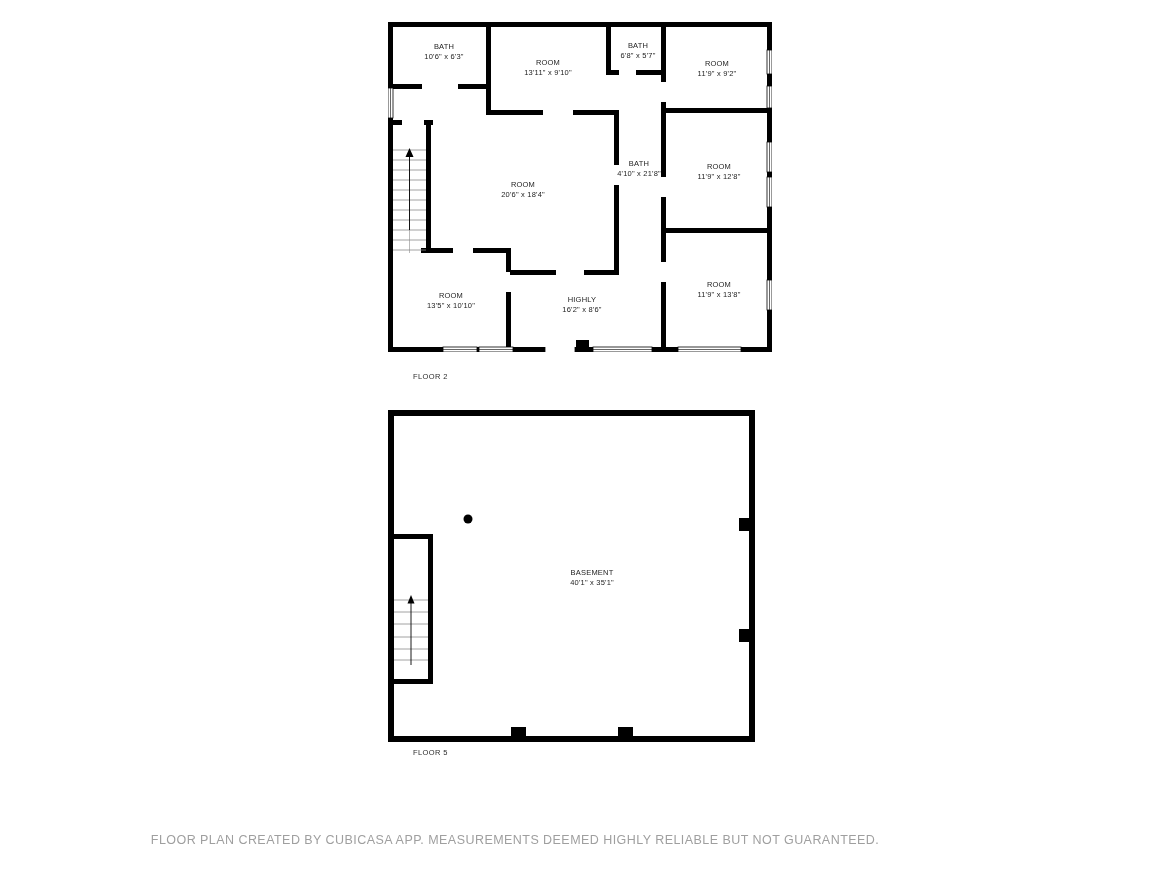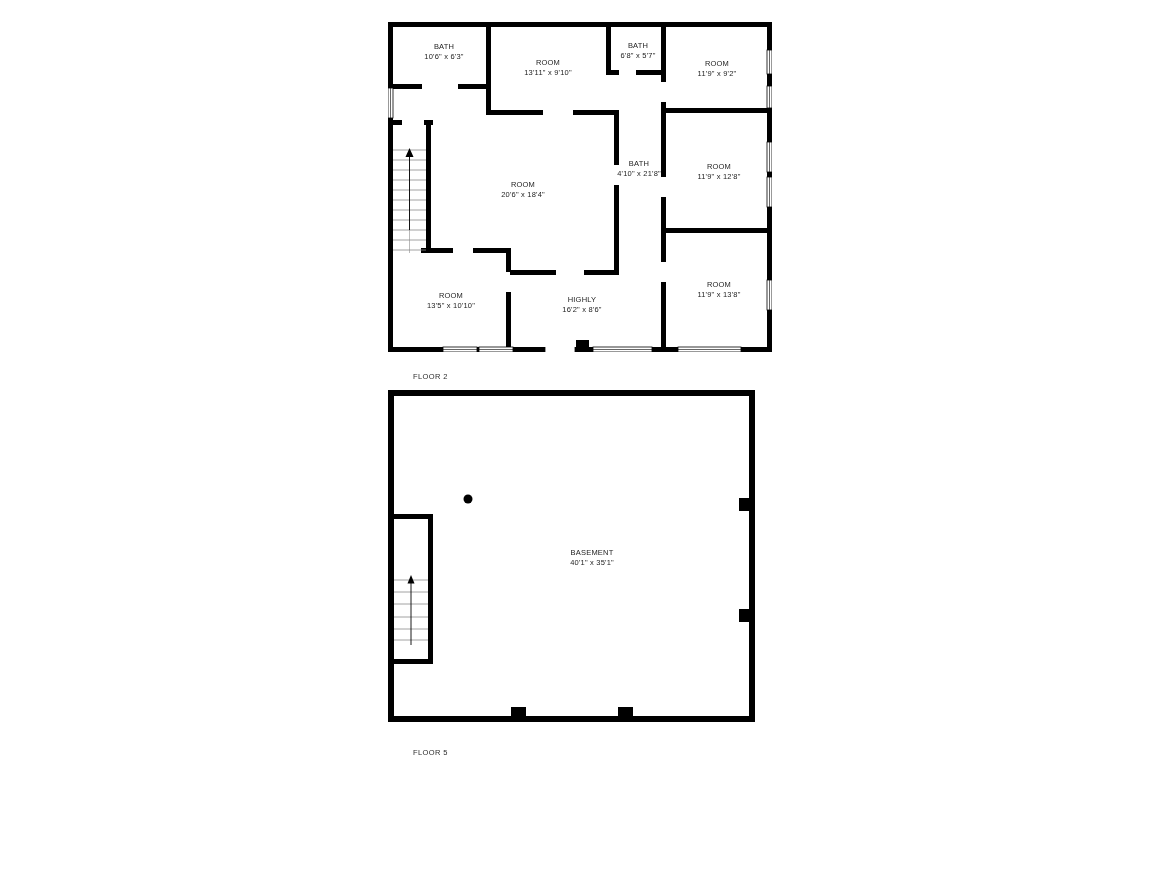--- a/index.html
+++ b/index.html
@@ -165,21 +165,21 @@
       <div class="room-dims">16'2" x 8'6"</div>
     </div>
     <div class="room-label" style="left:331px;top:258px">
       <div class="room-name">ROOM</div>
       <div class="room-dims">11'9" x 13'8"</div>
     </div>
   </section>
 
   <div class="floor-caption" style="left:389px;top:372px">FLOOR 2</div>
 
-  <section class="floor" style="left:388px;top:390px;width:367px;height:332px;">
+  <section class="floor" style="left:388px;top:410px;width:367px;height:332px;">
     <svg width="367" height="332" viewBox="0 0 367 332">
       <g fill="#000">
         <rect x="0" y="0" width="367" height="6"></rect>
         <rect x="0" y="326" width="367" height="6"></rect>
         <rect x="0" y="0" width="6" height="332"></rect>
         <rect x="361" y="0" width="6" height="332"></rect>
       </g>
       <g fill="#000">
         <rect x="4" y="124" width="41" height="5"></rect>
         <rect x="40" y="124" width="5" height="150"></rect>
@@ -207,13 +207,14 @@
     </svg>
 
     <div class="room-label" style="left:204px;top:158px">
       <div class="room-name">BASEMENT</div>
       <div class="room-dims">40'1" x 35'1"</div>
     </div>
   </section>
 
   <div class="floor-caption" style="left:389px;top:748px">FLOOR 5</div>
 
+  <div class="footer">FLOOR PLAN CREATED BY CUBICASA APP. MEASUREMENTS DEEMED HIGHLY RELIABLE BUT NOT GUARANTEED.</div>
 </div>
 
 </body></html>

